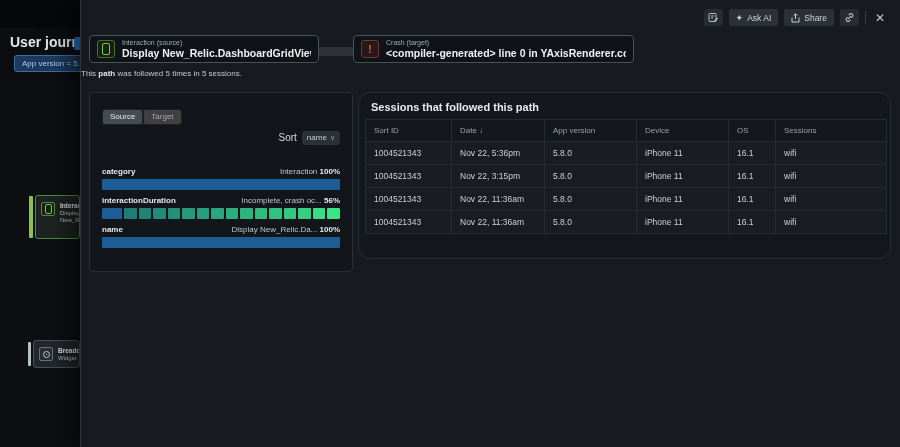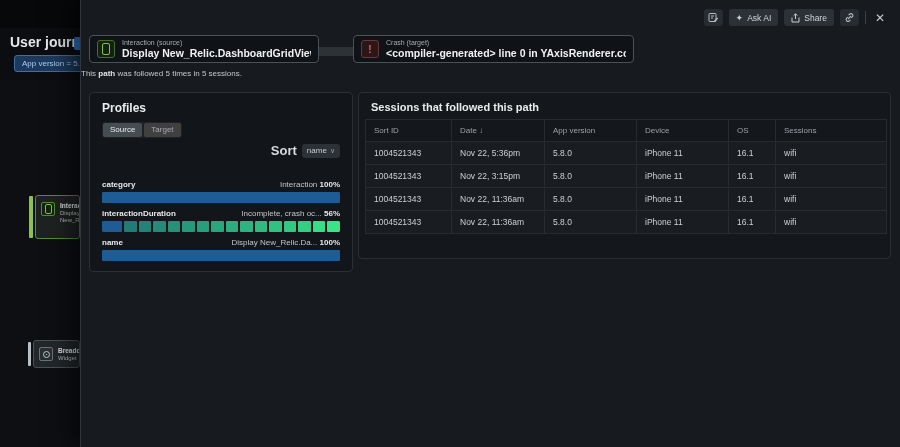--- a/index.html
+++ b/index.html
@@ -63,34 +63,34 @@
   .prof-sub { margin-top:4px; font-size:8px; color:#b4bac0; line-height:9px; }
   .prof-controls { margin-top:7px; display:flex; justify-content:space-between; align-items:center; height:16px; }
   .seg-tabs { display:flex; gap:2px; background:#1d2226; border-radius:3px; padding:1px; }
   .seg-tab { height:14px; line-height:14px; padding:0 7px; border-radius:2px; font-size:8px; cursor:pointer; }
   .seg-tab.active { background:#454c52; color:#e8ebed; }
   .seg-tab.inactive { background:#404040; color:#a3aab0; }
   .search-box { display:flex; align-items:center; gap:4px; width:132px; height:16px; background:#1e2327; border:1px solid #3f474d; border-radius:3px; padding:0 5px; }
   .search-box input { flex:1; min-width:0; background:transparent; border:none; outline:none; color:#c6ccd1; font-size:8px; font-family:"Liberation Sans",sans-serif; }
   .search-box input::placeholder { color:#8c939a; }
   .sort-row { margin-top:6px; display:flex; justify-content:flex-end; align-items:center; gap:5px; height:13px; }
-  .sort-label { font-size:13px; font-weight:bold; color:#d7dbde; }
+  .sort-label { font-size:10px; font-weight:normal; color:#d7dbde; }
   .sort-select { display:flex; align-items:center; gap:3px; height:14px; padding:0 5px; background:#2b3136; border-radius:3px; font-size:8px; color:#c6cbd0; cursor:pointer; }
   .chev { font-size:7px; color:#9aa1a7; line-height:6px; }
   #attribute-list { margin-top:22px; }
   .attr-row { margin-bottom:5px; }
   .attr-head { display:flex; justify-content:space-between; align-items:baseline; font-size:8px; line-height:11px; }
   .attr-name { font-weight:bold; color:#e6e9eb; }
   .attr-val { color:#c0c6cb; white-space:nowrap; }
   .attr-val b { color:#e6e9eb; }
   .attr-bar { margin-top:2px; height:11px; border-radius:1px; display:flex; gap:2px; overflow:hidden; }
   .attr-bar .seg { flex:1 1 0; border-radius:1px; }
 
   
-  #sessions-panel { position:absolute; left:277px; top:92px; width:533px; height:167px; background:#14171b; border:1px solid #2a2f35; border-radius:4px; }
+  #sessions-panel { position:absolute; left:277px; top:92px; width:533px; height:167px; background:#14171b; border:1px solid #2a2f35; border-radius:12px; }
   .sess-title { padding:8px 12px 6px; font-size:11px; font-weight:bold; color:#e9ecee; }
   #sessions-table { width:521px; margin:0 6px; border-collapse:collapse; table-layout:fixed; }
   #sessions-table th, #sessions-table td { border:1px solid #262b30; text-align:left; overflow:hidden; white-space:nowrap; }
   #sessions-table th { font-size:8px; font-weight:normal; color:#9aa1a8; padding:6px 8px; background:#14171b; }
   #sessions-table td { font-size:8.5px; color:#ccd1d5; padding:6px 8px; background:#191c21; }
   #sessions-table tr { cursor:pointer; }
 </style>
 </head>
 <body>
 
@@ -177,21 +177,20 @@
     <span class="node-icon crash">!</span>
     <span class="node-text">
       <div class="node-kind">Crash (target)</div>
       <div class="node-title">&lt;compiler-generated&gt; line 0 in YAxisRenderer.computeAxi...</div>
     </span>
   </div>
 
   <div id="path-summary"><span>This </span><b>path</b><span> was followed 5 times in 5 sessions.</span></div>
 
   <div id="profiles-panel">
-    <div class="prof-title">Profiles</div>
     <div class="prof-controls">
       <div class="seg-tabs">
         <div class="seg-tab active">Source</div>
         <div class="seg-tab inactive">Target</div>
       </div>
     </div>
     <div class="sort-row">
       <span class="sort-label">Sort</span>
       <span class="sort-select">
         <span>name</span>

